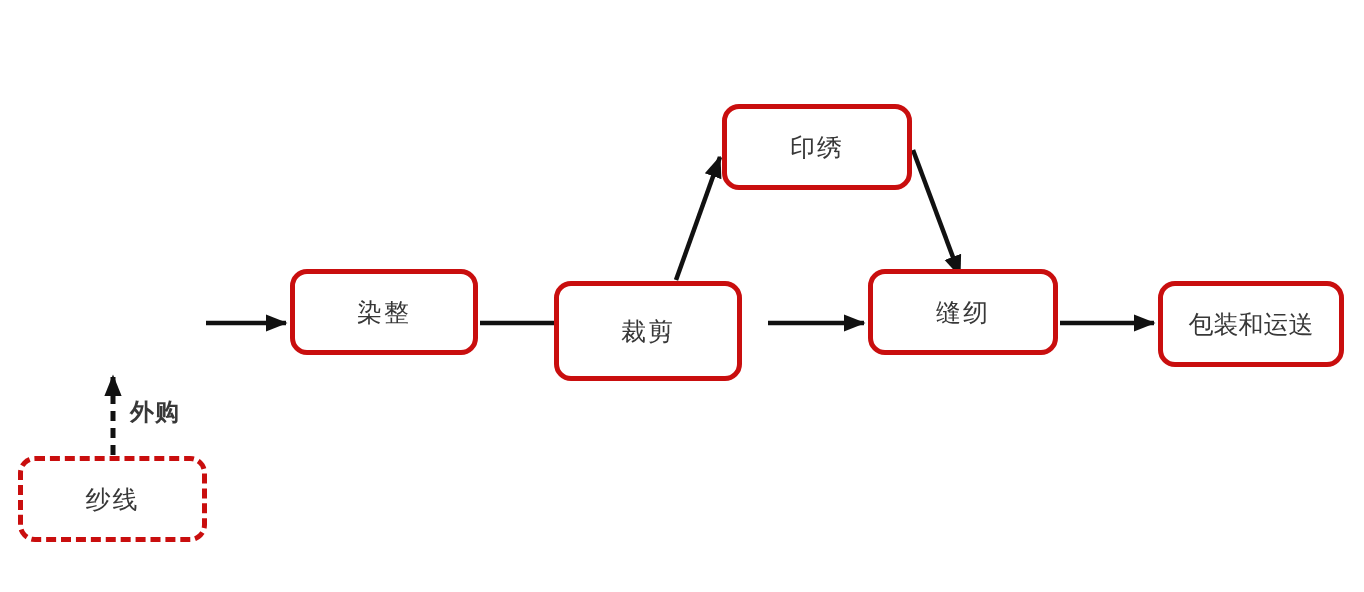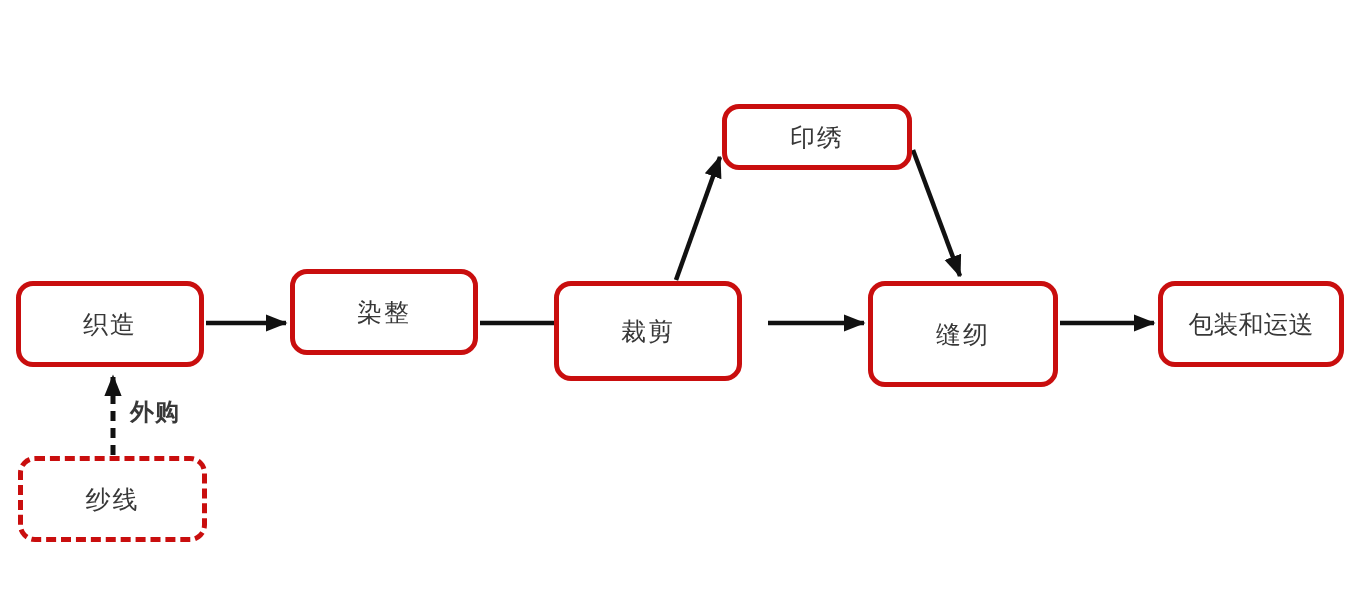--- a/index.html
+++ b/index.html
@@ -52,22 +52,22 @@
     background: var(--bg);
     color: var(--node-text);
     font-size: 25px;
     letter-spacing: 2px;
     white-space: nowrap;
   }
   .node.dashed { border-style: dashed; text-align: center; }
   #n-weaving   { left: 16px;   top: 281px; width: 188px; height: 86px; }
   #n-dyeing    { left: 290px;  top: 269px; width: 188px; height: 86px; }
   #n-cutting   { left: 554px;  top: 281px; width: 188px; height: 100px; }
-  #n-printing  { left: 722px;  top: 104px; width: 190px; height: 66px; }
-  #n-sewing    { left: 868px;  top: 281px; width: 190px; height: 106px; }
+  #n-printing  { left: 722px;  top: 104px; width: 190px; height: 86px; }
+  #n-sewing    { left: 868px;  top: 269px; width: 190px; height: 86px; }
   #n-packing   { left: 1158px; top: 281px; width: 186px; height: 86px; letter-spacing: 0; }
   #n-yarn      { left: 18px;   top: 456px; width: 189px; height: 86px; }
   .edge-label {
     position: absolute;
     left: 130px;
     top: 396px;
     font-size: 24px;
     color: var(--node-text);
     letter-spacing: 1px;
     white-space: nowrap;
@@ -88,23 +88,20 @@
     </defs>
     <line x1="206" y1="323" x2="286" y2="323" stroke="#111111" stroke-width="4.5" marker-end="url(#ah)"></line>
     <line x1="480" y1="323" x2="574" y2="323" stroke="#111111" stroke-width="4.5" marker-end="url(#ah)"></line>
     <line x1="768" y1="323" x2="864" y2="323" stroke="#111111" stroke-width="4.5" marker-end="url(#ah)"></line>
     <line x1="1060" y1="323" x2="1154" y2="323" stroke="#111111" stroke-width="4.5" marker-end="url(#ah)"></line>
     <line x1="676" y1="280" x2="720" y2="157" stroke="#111111" stroke-width="4.5" marker-end="url(#ah)"></line>
     <line x1="913" y1="150" x2="960" y2="276" stroke="#111111" stroke-width="4.5" marker-end="url(#ah)"></line>
     <line x1="113" y1="455" x2="113" y2="376" stroke="#111111" stroke-width="5" stroke-dasharray="10 7" marker-end="url(#ah)"></line>
   </svg>
 
-  <div class="node" id="n-weaving">
-    <span>织造</span>
-  </div>
 
   <div class="node" id="n-dyeing">
     <span>染整</span>
   </div>
 
   <div class="node" id="n-cutting">
     <span>裁剪</span>
   </div>
 
   <div class="node" id="n-printing">

